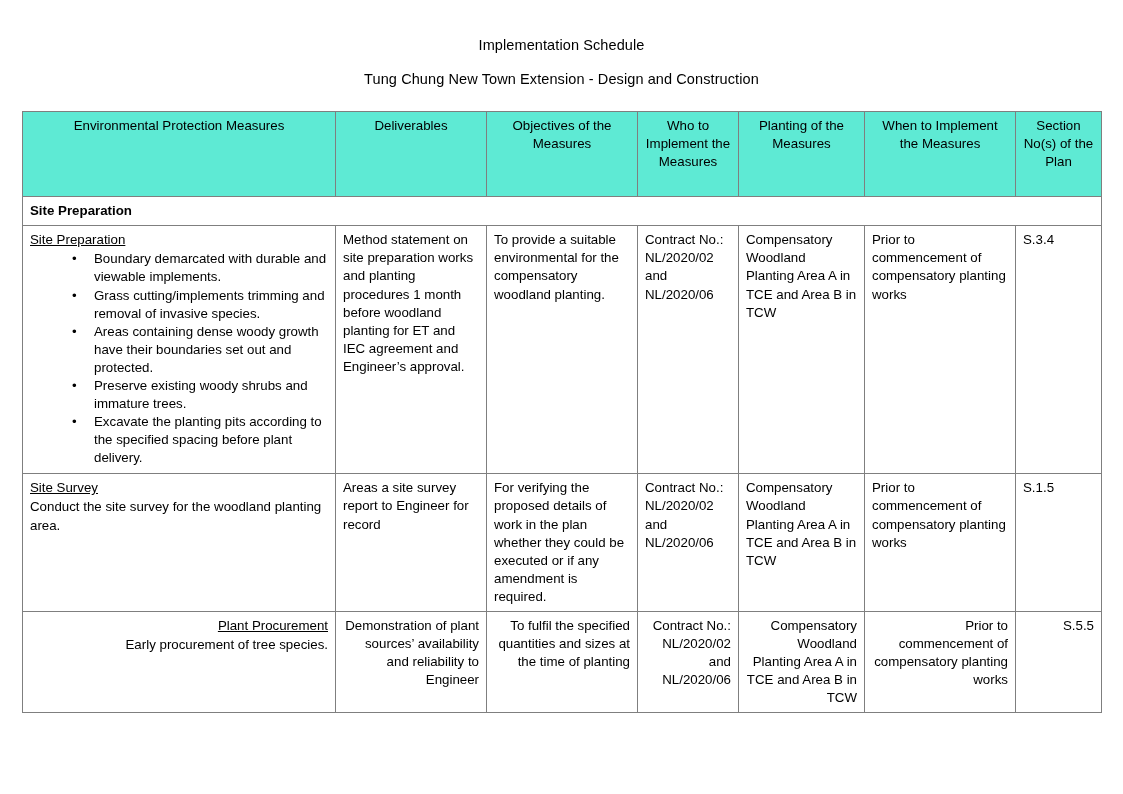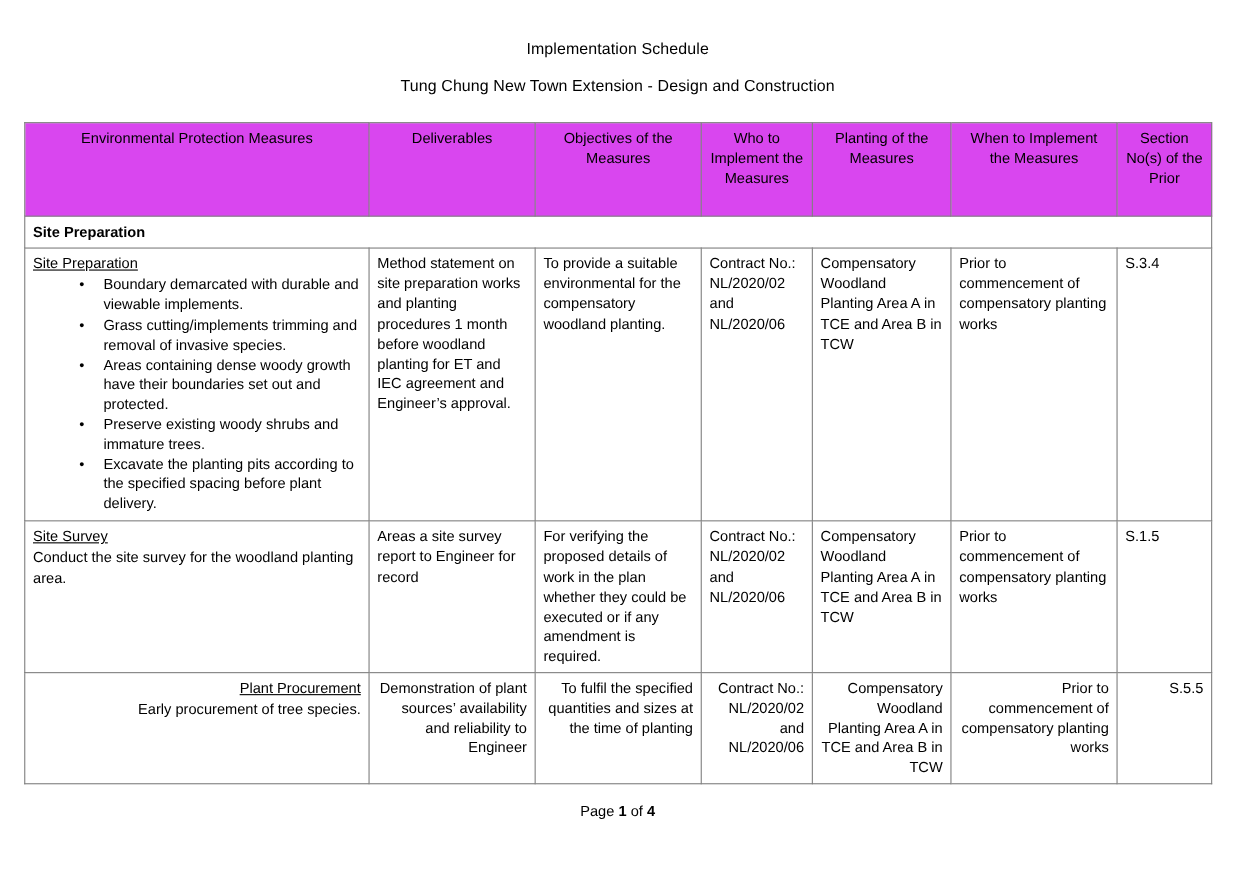--- a/index.html
+++ b/index.html
@@ -63,21 +63,21 @@
   
   col.c1 { width: 313px; }
   col.c2 { width: 151px; }
   col.c3 { width: 151px; }
   col.c4 { width: 101px; }
   col.c5 { width: 126px; }
   col.c6 { width: 151px; }
   col.c7 { width: 86px; }
 
   thead th {
-    background: #d946ef;
+    background: #5eead4;
     text-align: center;
     vertical-align: top;
     height: 74px;
     padding-top: 7px;
   }
   thead th .hdr-text {
     display: block;
     text-align: center;
   }
 
@@ -165,21 +165,21 @@
           <th>
             <span class="hdr-text">Who to Implement the Measures</span>
           </th>
           <th>
             <span class="hdr-text">Planting of the Measures</span>
           </th>
           <th>
             <span class="hdr-text">When to Implement the Measures</span>
           </th>
           <th>
-            <span class="hdr-text">Section No(s) of the Prior</span>
+            <span class="hdr-text">Section No(s) of the Plan</span>
           </th>
         </tr>
       </thead>
       <tbody>
 
         <tr class="section-row">
           <td colspan="7">Site Preparation</td>
         </tr>
 
         <tr class="r-prep">
@@ -224,17 +224,14 @@
           <td>Contract No.: NL/2020/02 and NL/2020/06</td>
           <td>Compensatory Woodland Planting Area A in TCE and Area B in TCW</td>
           <td>Prior to commencement of compensatory planting works</td>
           <td>S.5.5</td>
         </tr>
 
       </tbody>
     </table>
   </div>
 
-  <div class="footer">
-    <span>Page </span><b>1</b><span> of </span><b>4</b>
-  </div>
 
 </div>
 
 </body></html>

